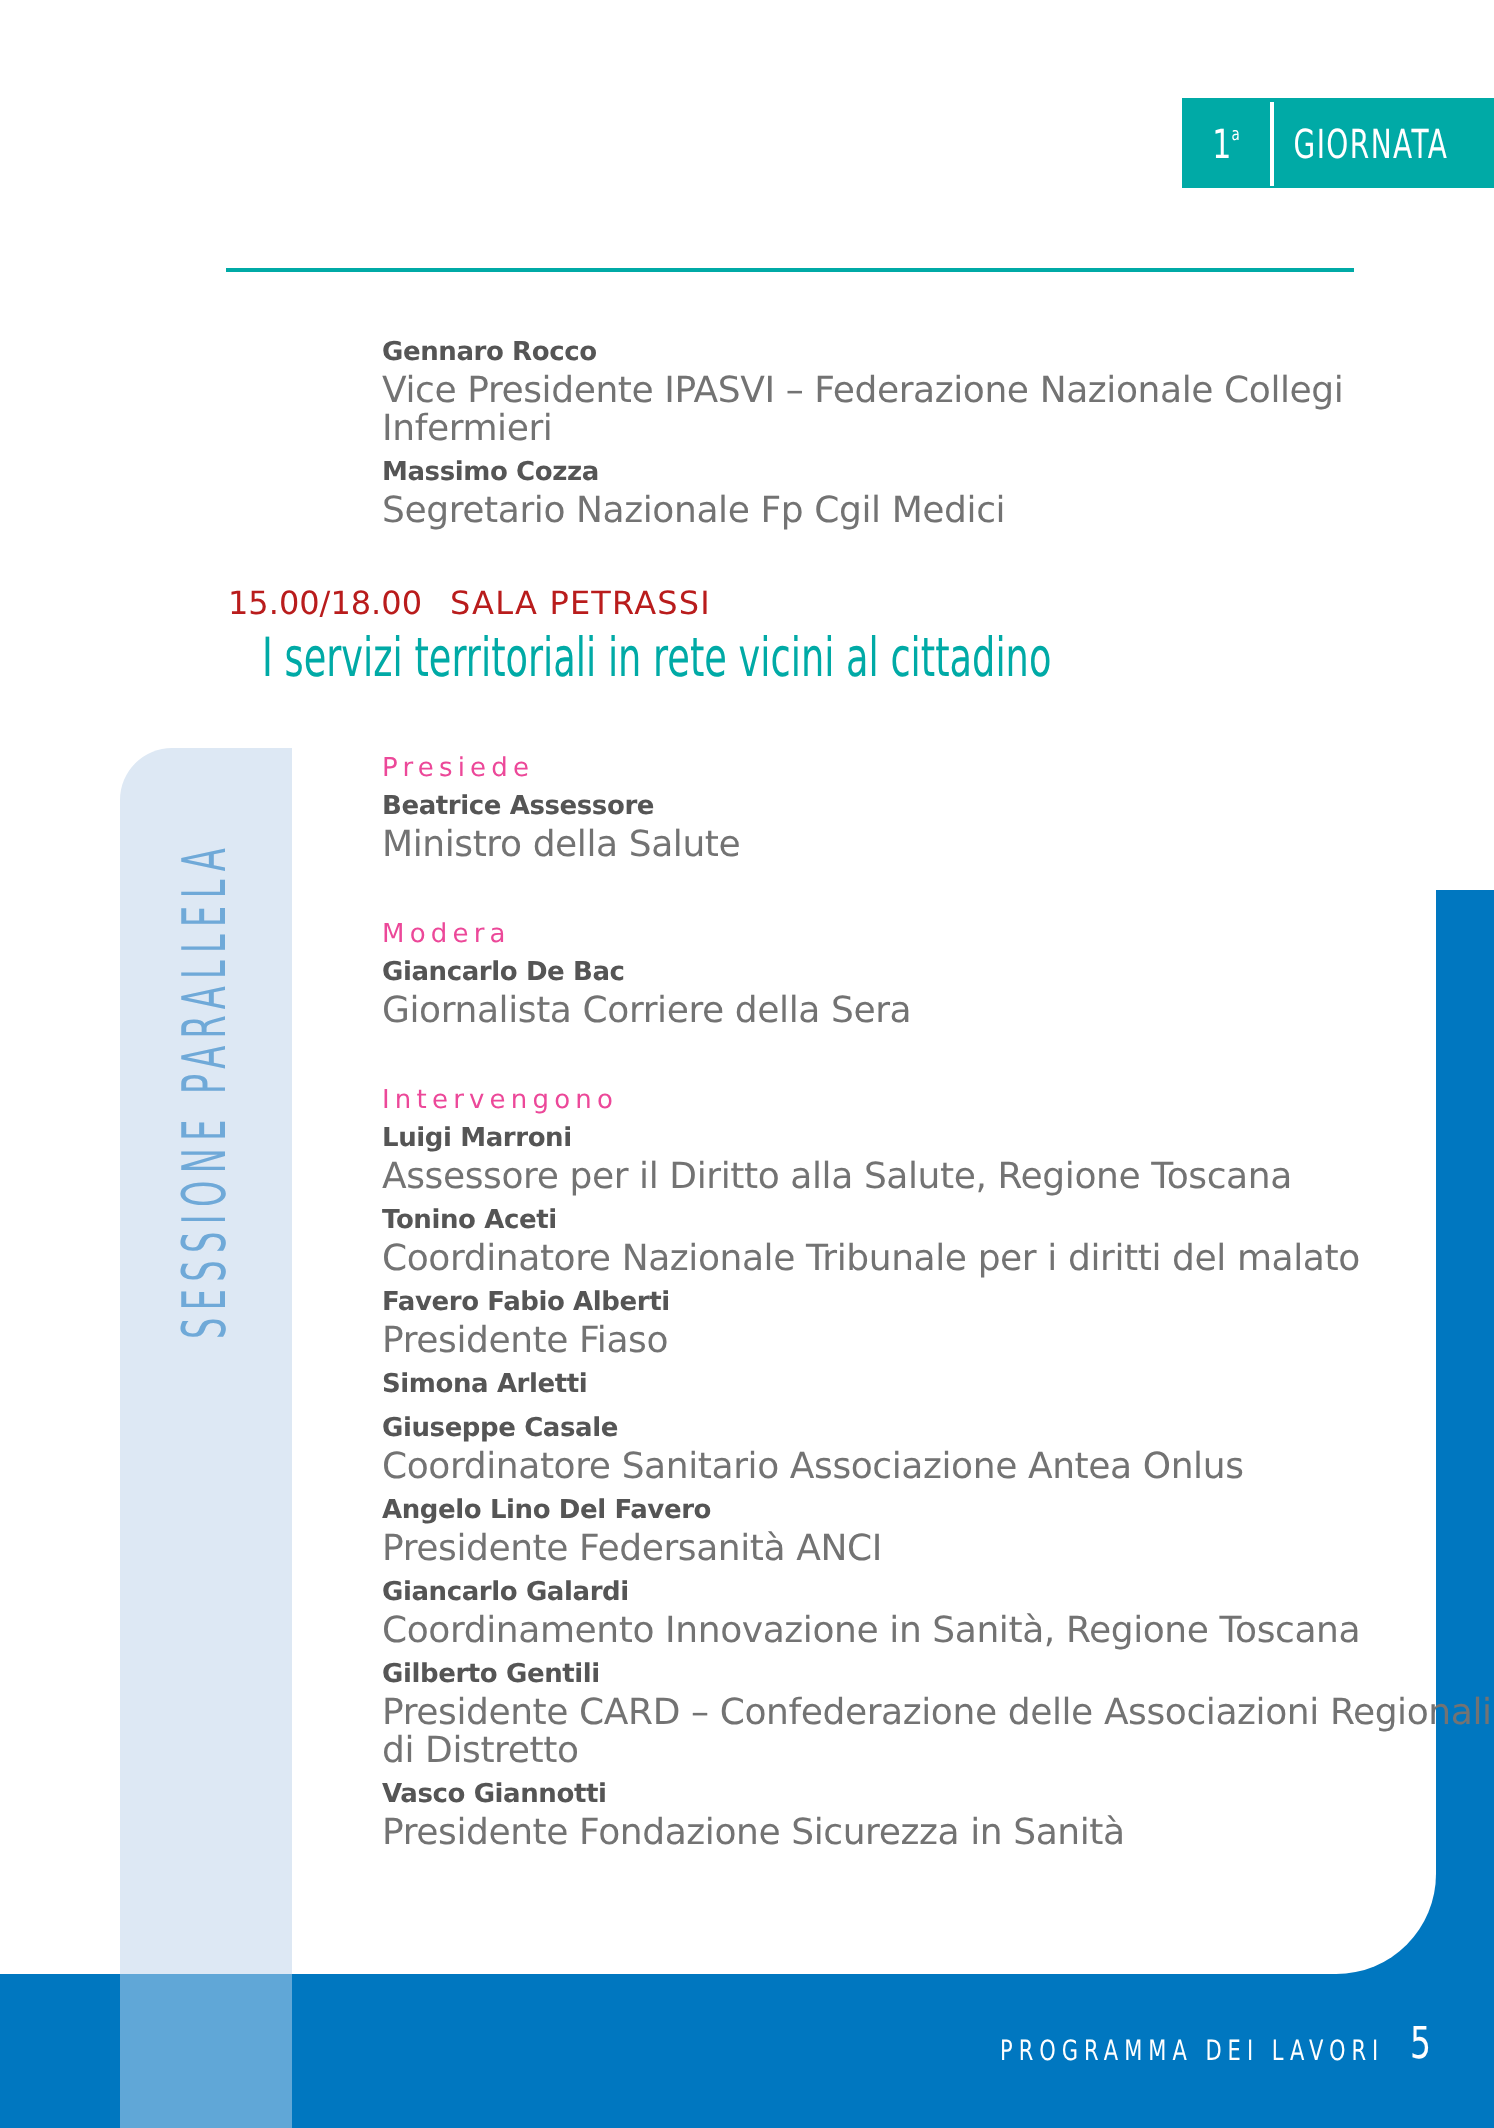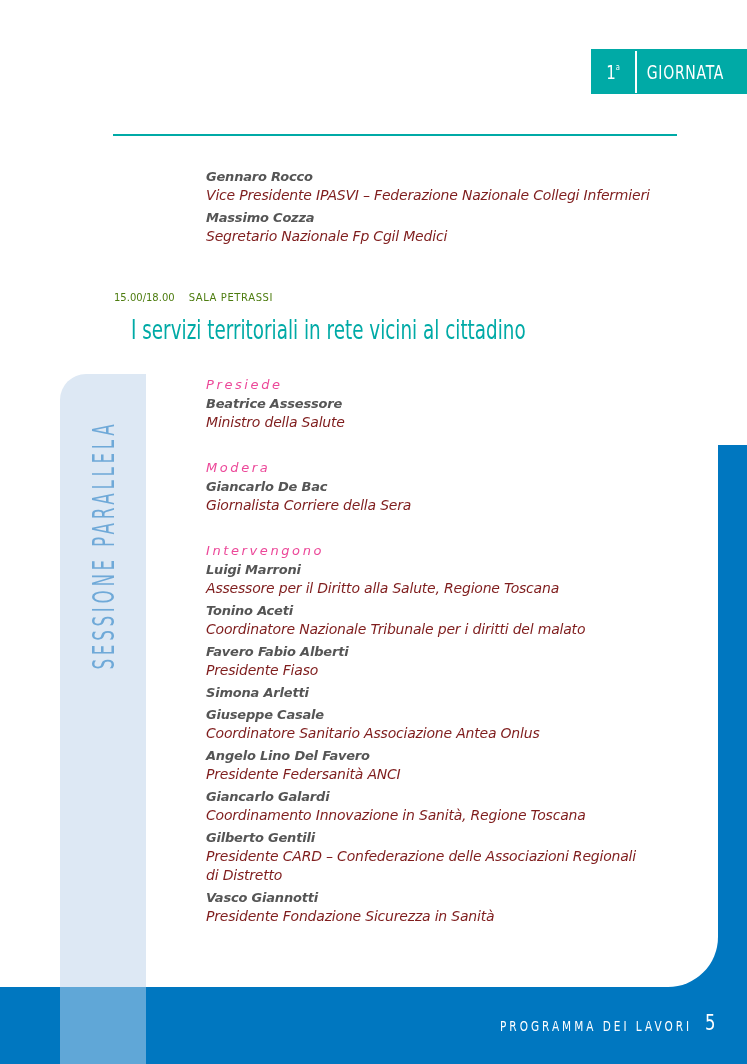--- a/index.html
+++ b/index.html
@@ -34,26 +34,26 @@
 
     
     .day-tag { position: absolute; left: 591px; top: 49px; width: 172px; height: 45px; background: #00aaa6; color: #fff; display: flex; align-items: center; }
     .day-num { width: 44px; text-align: center; font-size: 20px; line-height: 1; display: inline-block; transform: scaleX(0.75); }
     .day-num sup { font-size: 9px; vertical-align: 9px; }
     .day-sep { width: 2px; height: 42px; background: #fff; }
     .day-label { padding-left: 14px; font-size: 20px; letter-spacing: 1px; display: inline-block; transform: scaleX(0.7); transform-origin: left center; }
 
     .teal-rule { position: absolute; left: 113px; top: 134px; width: 564px; height: 2px; background: #00aaa6; }
 
-    .block { position: absolute; left: 206px; font-style: italic; }
+    .block { position: absolute; left: 191px; }
     .name { font-size: 13px; font-weight: bold; color: #555; line-height: 19px; letter-spacing: -0.2px; }
-    .role { font-size: 14px; color: #7f1d1d; line-height: 19px; letter-spacing: -0.2px; }
+    .role { font-size: 18px; color: #737373; line-height: 19px; letter-spacing: -0.2px; }
     .entry { margin-bottom: 3px; }
 
-    .time-row { position: absolute; left: 114px; top: 292px; font-size: 10px; color: #4d7c0f; white-space: nowrap; }
+    .time-row { position: absolute; left: 114px; top: 292px; font-size: 16px; color: #b91c1c; white-space: nowrap; }
     .time-row .room { margin-left: 14px; letter-spacing: 0.6px; }
     .session-title {
       position: absolute; left: 131px; top: 314px; white-space: nowrap;
       font-size: 27px; color: #00aaa6;
       transform: scaleX(0.68); transform-origin: left top;
     }
 
     .role-heading { font-size: 13px; color: #ec4899; letter-spacing: 2.6px; line-height: 19px; }
 
     .footer-title { position: absolute; left: 500px; top: 1018px; color: #fff; font-size: 14px; letter-spacing: 4px; white-space: nowrap; transform: scaleX(0.75); transform-origin: left top; }

